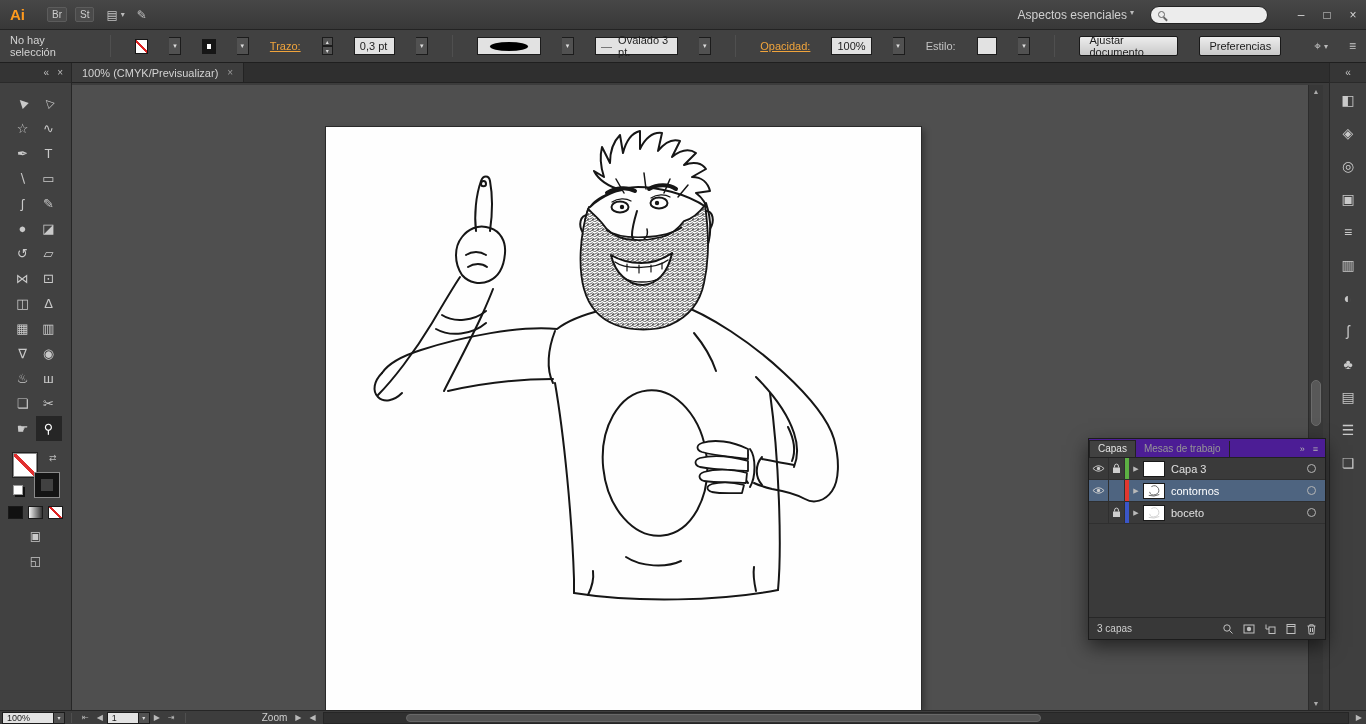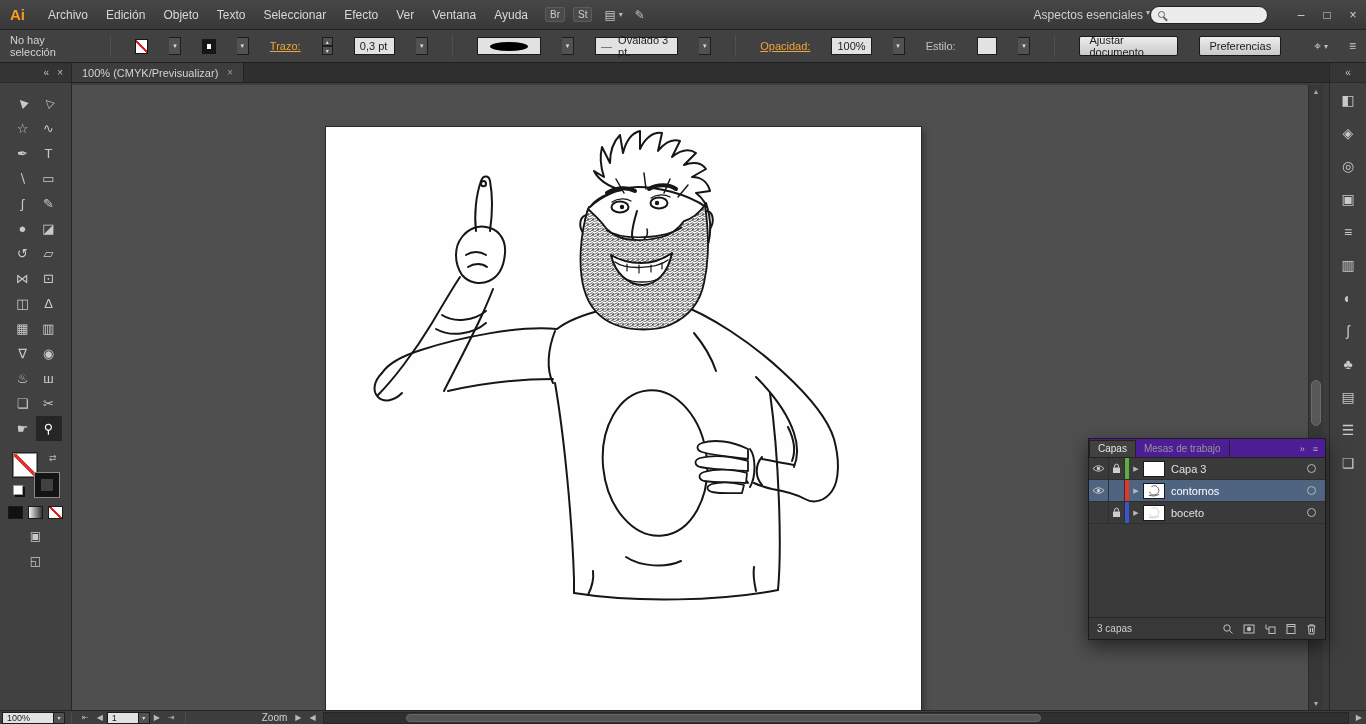--- a/index.html
+++ b/index.html
@@ -11,21 +11,21 @@
   
   .menubar{position:absolute;left:0;top:0;width:100%;height:30px;background:linear-gradient(#474747,#383838);
            border-bottom:1px solid #232323;display:flex;align-items:center}
   .logo{color:#ff9a1e;font-weight:bold;font-size:15px;margin:0 14px 0 10px}
   .menus{display:flex;height:100%}
   .menu-item{display:flex;align-items:center;padding:0 9px;font-size:12px;color:#d8d8d8;cursor:default}
   .mb-btn{border:1px solid #5c5c5c;background:#4a4a4a;color:#ccc;font-size:10px;padding:1px 4px;margin-left:8px;border-radius:2px}
   .mb-icon{margin-left:12px;color:#c4c4c4;font-size:12px;display:flex;align-items:center}
   .dd{font-size:8px;color:#bbb;margin-left:3px}
   .spacer{flex:1}
-  .workspace{font-size:12px;color:#d0d0d0;display:flex;align-items:flex-start}
+  .workspace{font-size:12px;color:#d0d0d0;margin-right:16px;display:flex;align-items:flex-start}
   .search{width:118px;height:18px;background:#ececec;border:1px solid #222;border-radius:9px;display:flex;align-items:center;padding:0 7px;margin-right:20px}
   .mag{width:7px;height:7px;border:1.5px solid #666;border-radius:50%;position:relative;flex:none}
   .mag::after{content:"";position:absolute;width:5px;height:1.5px;background:#666;transform:rotate(45deg);right:-4px;bottom:-2px}
   .search input{border:none;background:transparent;outline:none;flex:1;font-size:11px;color:#333;min-width:0;margin-left:5px}
   .win-btn{width:26px;text-align:center;font-size:12px;color:#d5d5d5}
 
   
   .controlbar{position:absolute;left:0;top:30px;width:100%;height:33px;background:#414141;border-bottom:1px solid #1f1f1f;
               display:flex;align-items:center;padding:0 10px;gap:21px}
   .sep{width:1px;height:22px;background:#2a2a2a;border-right:1px solid #4f4f4f;margin:0 3px}
@@ -129,32 +129,20 @@
   .hscroll{flex:1;height:12px;margin:0 3px;background:#303030;border:1px solid #262626;position:relative}
   .hs-thumb{position:absolute;left:8%;width:62%;top:1px;bottom:1px;background:#545454;border:1px solid #686868;border-radius:4px}
 </style>
 </head>
 <body>
 
 <div class="app" data-name="illustrator-window">
 
   <div class="menubar" data-name="menubar">
     <span class="logo" data-name="app-logo">Ai</span>
-    <nav class="menus" data-name="menu-list">
-
-    <span class="menu-item" data-name="menu-archivo">Archivo</span>
-        <span class="menu-item" data-name="menu-edicion">Edición</span>
-        <span class="menu-item" data-name="menu-obje">Objeto</span>
-        <span class="menu-item" data-name="menu-texto">Texto</span>
-        <span class="menu-item" data-name="menu-seleccionar">Seleccionar</span>
-        <span class="menu-item" data-name="menu-efecto">Efecto</span>
-        <span class="menu-item" data-name="menu-ver">Ver</span>
-        <span class="menu-item" data-name="menu-ventana">Ventana</span>
-        <span class="menu-item" data-name="menu-ayuda">Ayuda</span>
-      </nav>
     <span class="mb-btn" data-name="bridge-button">Br</span>
     <span class="mb-btn" data-name="stock-button">St</span>
     <span class="mb-icon" data-name="arrange-documents-icon">
       <span data-name="grid-icon">▤</span>
       <span class="dd" data-name="chevron-down-icon">▾</span>
     </span>
     <span class="mb-icon" data-name="share-icon">
         <span data-name="pen-glyph-icon">✎</span>
       </span>
     <div class="spacer" data-name="menubar-spacer"></div>

